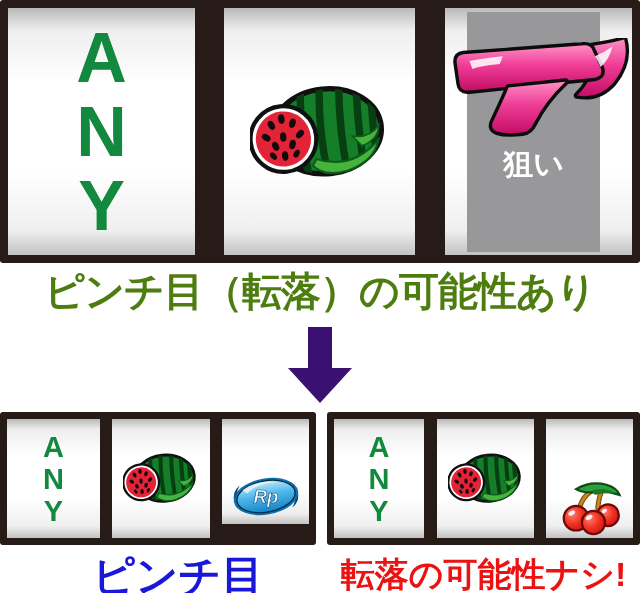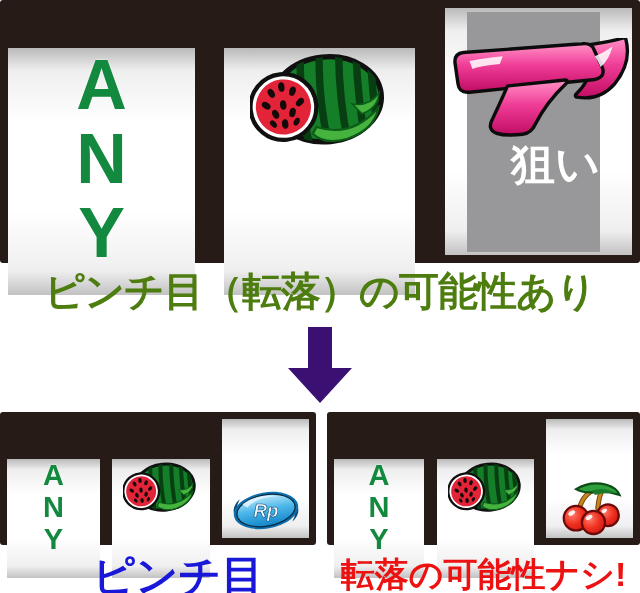--- a/index.html
+++ b/index.html
@@ -10,26 +10,26 @@
   
   .machine{position:absolute;background:#261b16;border-radius:3px;}
   .reel{position:absolute;background:linear-gradient(180deg,#b9b9b9 0%,#eeeeee 9%,#ffffff 30%,#ffffff 66%,#efefef 90%,#c2c2c2 100%);}
 
   
   .any{color:#12893e;font-weight:bold;word-break:break-all;text-align:center;
        text-shadow:0 0 2px #ffffff;}
   .any-big{font-size:70px;line-height:74px;width:80px;letter-spacing:0;}
   .any-small{font-size:29px;line-height:32px;width:40px;}
 
-  .reel-center{display:flex;align-items:flex-start;justify-content:center;margin-top:40px;}
+  .reel-center{display:flex;align-items:center;justify-content:center;}
 
   
   .aim-strip{position:absolute;background:#98989a;}
-  .aim-label{position:absolute;color:#ffffff;font-weight:bold;font-size:44px;line-height:56px;
-             word-break:break-all;text-align:right;}
+  .aim-label{position:absolute;color:#ffffff;font-weight:bold;font-size:30px;line-height:56px;
+             word-break:break-all;text-align:center;}
 
   .title{position:absolute;top:264px;left:0;width:640px;text-align:center;
          font-size:40px;font-weight:bold;color:#4d7c0f;letter-spacing:-1px;white-space:nowrap;}
 
   .caption{position:absolute;text-align:center;font-weight:bold;white-space:nowrap;}
   .caption-left{top:548px;left:20px;width:316px;font-size:42px;color:#1a18d8;}
   .caption-right{top:552px;left:327px;width:313px;font-size:34px;color:#ed1212;}
 
   svg{display:block;}
 </style>
@@ -124,21 +124,21 @@
 
   <div class="machine" style="left:0;top:412px;width:316px;height:133px;">
     <div class="reel reel-center" style="left:7px;top:7px;width:93px;height:119px;">
       <div class="any any-small">ANY</div>
     </div>
     <div class="reel reel-center" style="left:112px;top:7px;width:98px;height:119px;">
       <svg width="76" height="57" viewBox="0 0 132 98">
         <use href="#wmelon"></use>
       </svg>
     </div>
-    <div class="reel" style="left:222px;top:7px;width:87px;height:119px;">
+    <div class="reel" style="left:222px;top:7px;width:87px;height:105px;">
       <svg class="abs" style="left:9px;bottom:5px;" width="70" height="45" viewBox="0 0 112 72">
         <path d="M6,46 Q0,30 14,18 Q6,32 12,46 Z" fill="#0a4a78"></path>
         <path d="M106,26 Q112,42 98,54 Q106,40 100,26 Z" fill="#0a4a78"></path>
         <ellipse cx="56" cy="36" rx="52" ry="29" fill="#0e6fae" transform="rotate(-10 56 36)"></ellipse>
         <ellipse cx="56" cy="36" rx="47" ry="25" fill="url(#rpGrad)" stroke="#06293f" stroke-width="2" transform="rotate(-10 56 36)"></ellipse>
         <path d="M18,26 Q38,10 76,13 Q44,13 26,31 Z" fill="#e8f8ff" opacity="0.8"></path>
         <text x="56" y="47" text-anchor="middle" font-size="30" font-style="italic" font-weight="bold" fill="#ffffff" stroke="#0a4a78" stroke-width="1">Rp</text>
       </svg>
     </div>
   </div>

